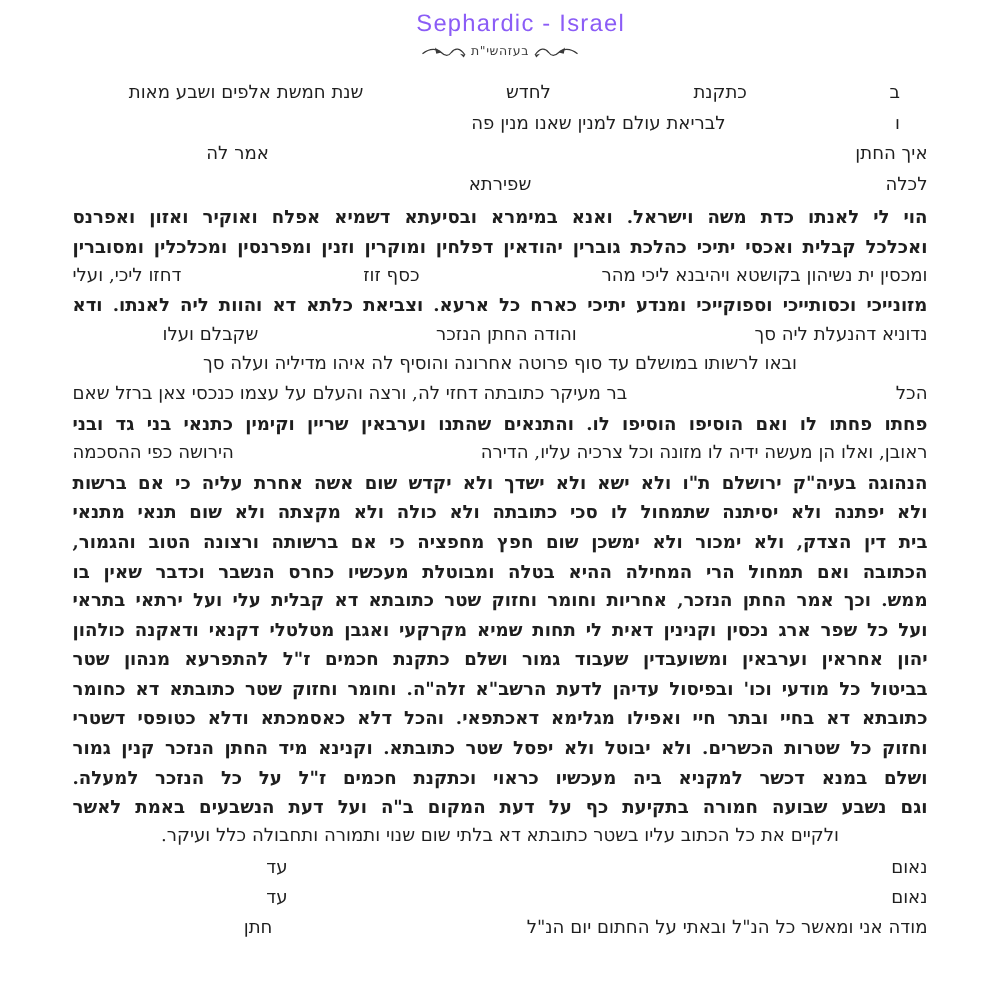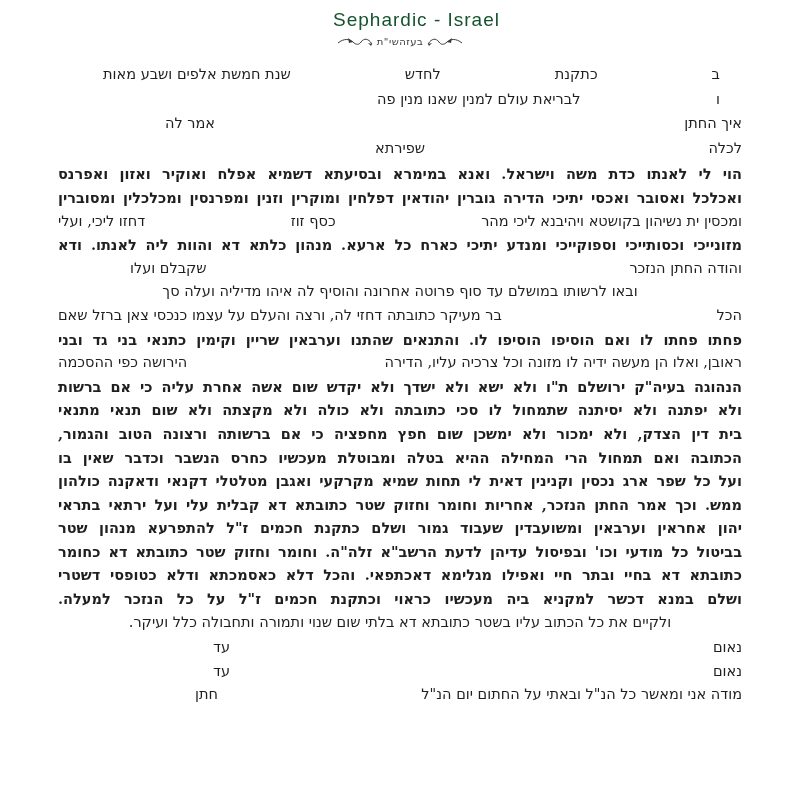--- a/index.html
+++ b/index.html
@@ -5,21 +5,21 @@
   html,body{margin:0;padding:0;}
   body{
     width:800px;height:800px;overflow:hidden;background:#ffffff;
     font-family:"DejaVu Serif","DejaVu Sans",serif;
     color:#1f1f1f;
   }
   .page{width:800px;height:800px;position:relative;}
   .title{
     text-align:center;margin-top:8px;line-height:24px;
     font-family:"Liberation Sans","DejaVu Sans",sans-serif;
-    font-size:19px;letter-spacing:1px;color:#14532d;font-weight:400;padding-left:33px;
+    font-size:19px;letter-spacing:1px;color:#8b5cf6;font-weight:400;padding-left:33px;
   }
   .ornament{
     margin-top:4px;display:flex;align-items:center;justify-content:center;gap:3px;
     color:#3a3a3a;
   }
   .ornament .orn-text{
     font-size:10px;line-height:12px;letter-spacing:0.5px;direction:rtl;
   }
   .ornament svg{display:block;}
   .flip{transform:scaleX(-1);}
@@ -77,51 +77,54 @@
           <span>איך החתן</span>
           <span>אמר לה</span>
         </div>
         <div class="line fields" style="padding-left: 317px;">
           <span>לכלה</span>
           <span>שפירתא</span>
         </div>
       </div>
     <div class="doc-body">
         <div class="line justify">הוי לי לאנתו כדת משה וישראל. ואנא במימרא ובסיעתא דשמיא אפלח ואוקיר ואזון ואפרנס</div>
-        <div class="line justify">ואכלכל ואסובר ואכסי יתיכי הדירה גוברין יהודאין דפלחין ומוקרין וזנין ומפרנסין ומכלכלין ומסוברין</div>
+        <div class="line justify">ואכלכל קבלית ואכסי יתיכי כהלכת גוברין יהודאין דפלחין ומוקרין וזנין ומפרנסין ומכלכלין ומסוברין</div>
         <div class="line fields">
           <span>ומכסין ית נשיהון בקושטא ויהיבנא ליכי מהר</span>
           <span>כסף זוז</span>
           <span>דחזו ליכי, ועלי</span>
         </div>
-        <div class="line justify">מזונייכי וכסותייכי וספוקייכי ומנדע יתיכי כארח כל ארעא. מנהון כלתא דא והוות ליה לאנתו. ודא</div>
+        <div class="line justify">מזונייכי וכסותייכי וספוקייכי ומנדע יתיכי כארח כל ארעא. וצביאת כלתא דא והוות ליה לאנתו. ודא</div>
         <div class="line fields" style="padding-left: 72px;">
+          <span>נדוניא דהנעלת ליה סך</span>
           <span>והודה החתן הנזכר</span>
           <span>שקבלם ועלו</span>
         </div>
         <div class="line right">ובאו לרשותו במושלם עד סוף פרוטה אחרונה והוסיף לה איהו מדיליה ועלה סך</div>
         <div class="line fields">
           <span>הכל</span>
           <span>בר מעיקר כתובתה דחזי לה, ורצה והעלם על עצמו כנכסי צאן ברזל שאם</span>
         </div>
         <div class="line justify">פחתו פחתו לו ואם הוסיפו הוסיפו לו. והתנאים שהתנו וערבאין שריין וקימין כתנאי בני גד ובני</div>
         <div class="line fields">
           <span>ראובן, ואלו הן מעשה ידיה לו מזונה וכל צרכיה עליו, הדירה</span>
           <span>הירושה כפי ההסכמה</span>
         </div>
         <div class="line justify">הנהוגה בעיה"ק ירושלם ת"ו ולא ישא ולא ישדך ולא יקדש שום אשה אחרת עליה כי אם ברשות</div>
         <div class="line justify">ולא יפתנה ולא יסיתנה שתמחול לו סכי כתובתה ולא כולה ולא מקצתה ולא שום תנאי מתנאי</div>
         <div class="line justify">בית דין הצדק, ולא ימכור ולא ימשכן שום חפץ מחפציה כי אם ברשותה ורצונה הטוב והגמור,</div>
         <div class="line justify">הכתובה ואם תמחול הרי המחילה ההיא בטלה ומבוטלת מעכשיו כחרס הנשבר וכדבר שאין בו</div>
+        <div class="line justify">ממש. וכך אמר החתן הנזכר, אחריות וחומר וחזוק שטר כתובתא דא קבלית עלי ועל ירתאי בתראי</div>
         <div class="line justify">ועל כל שפר ארג נכסין וקנינין דאית לי תחות שמיא מקרקעי ואגבן מטלטלי דקנאי ודאקנה כולהון</div>
-        <div class="line justify">ממש. וכך אמר החתן הנזכר, אחריות וחומר וחזוק שטר כתובתא דא קבלית עלי ועל ירתאי בתראי</div>
         <div class="line justify">יהון אחראין וערבאין ומשועבדין שעבוד גמור ושלם כתקנת חכמים ז"ל להתפרעא מנהון שטר</div>
         <div class="line justify">בביטול כל מודעי וכו' ובפיסול עדיהן לדעת הרשב"א זלה"ה. וחומר וחזוק שטר כתובתא דא כחומר</div>
         <div class="line justify">כתובתא דא בחיי ובתר חיי ואפילו מגלימא דאכתפאי. והכל דלא כאסמכתא ודלא כטופסי דשטרי</div>
+        <div class="line justify">וחזוק כל שטרות הכשרים. ולא יבוטל ולא יפסל שטר כתובתא. וקנינא מיד החתן הנזכר קנין גמור</div>
         <div class="line justify">ושלם במנא דכשר למקניא ביה מעכשיו כראוי וכתקנת חכמים ז"ל על כל הנזכר למעלה.</div>
+        <div class="line justify">וגם נשבע שבועה חמורה בתקיעת כף על דעת המקום ב"ה ועל דעת הנשבעים באמת לאשר</div>
         <div class="line right">ולקיים את כל הכתוב עליו בשטר כתובתא דא בלתי שום שנוי ותמורה ותחבולה כלל ועיקר.</div>
       </div>
     <div class="doc-sign">
         <div class="line fields" style="padding-left: 155px;">
           <span>נאום</span>
           <span>עד</span>
         </div>
         <div class="line fields" style="padding-left: 155px;">
           <span>נאום</span>
           <span>עד</span>

